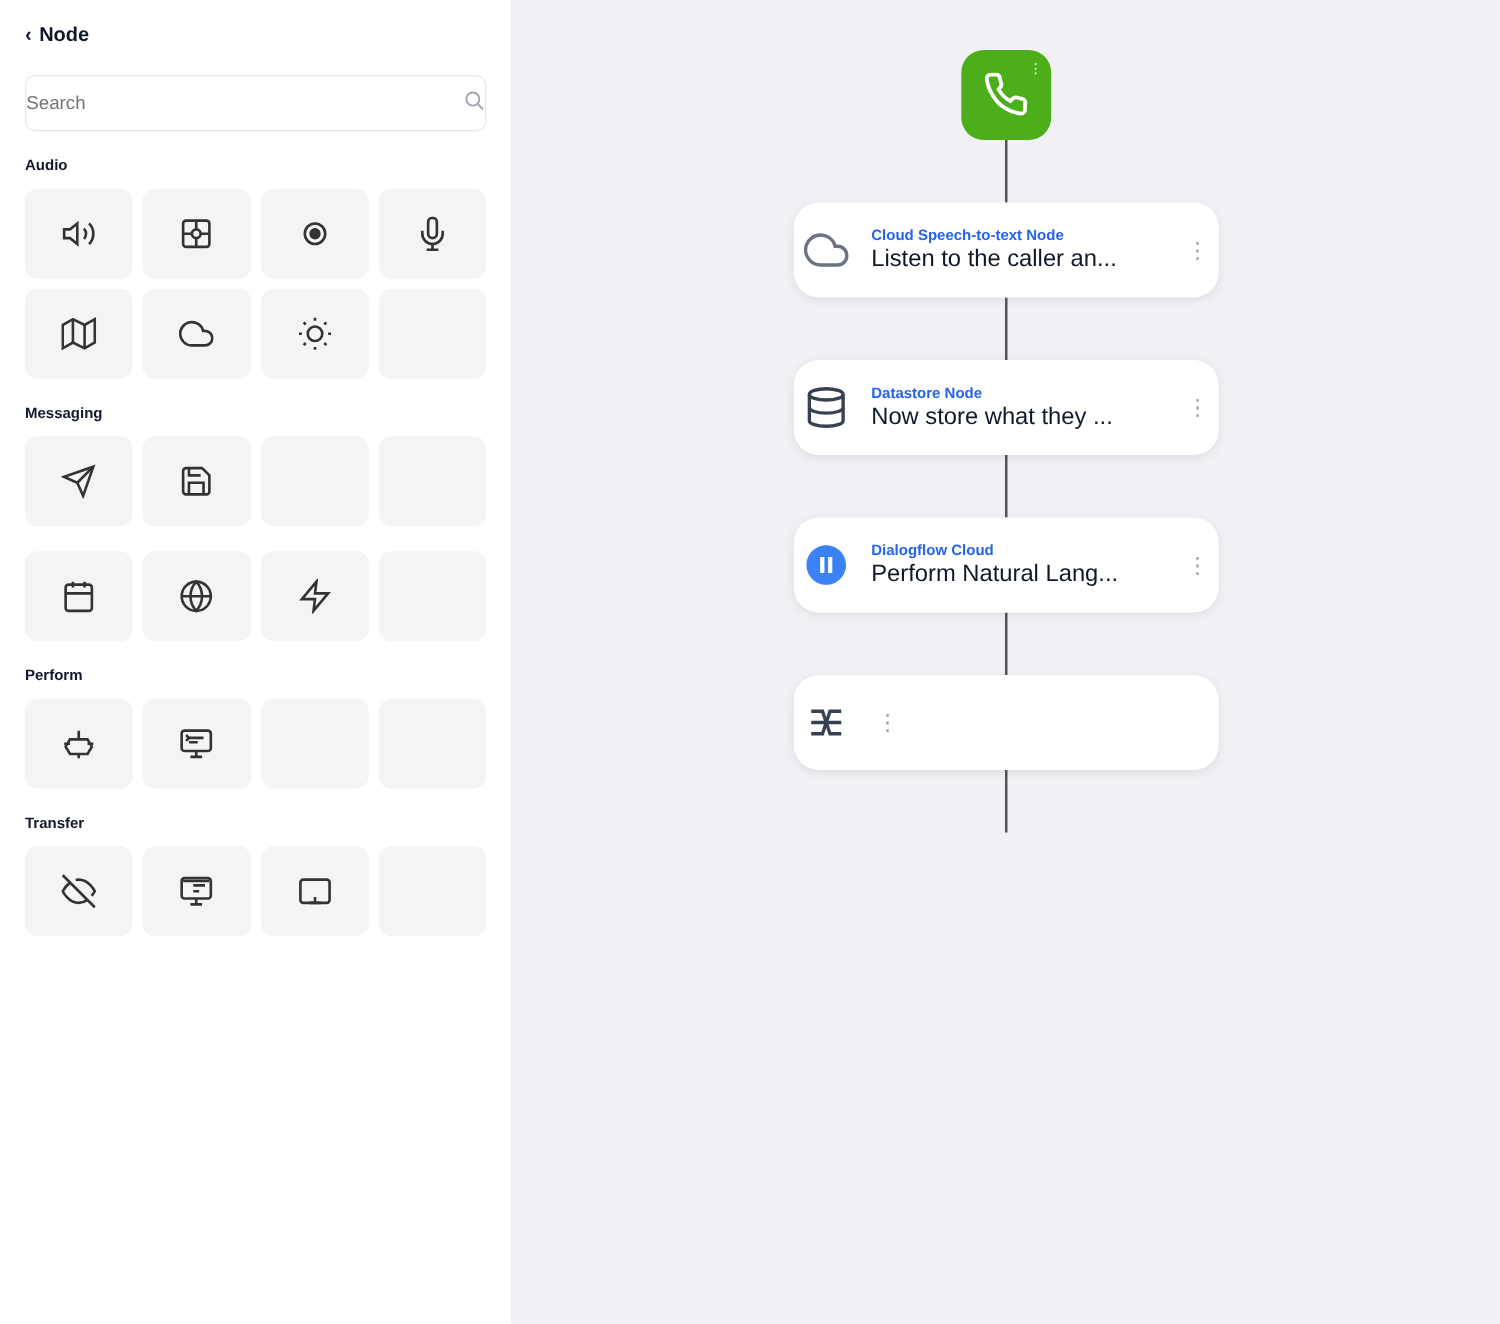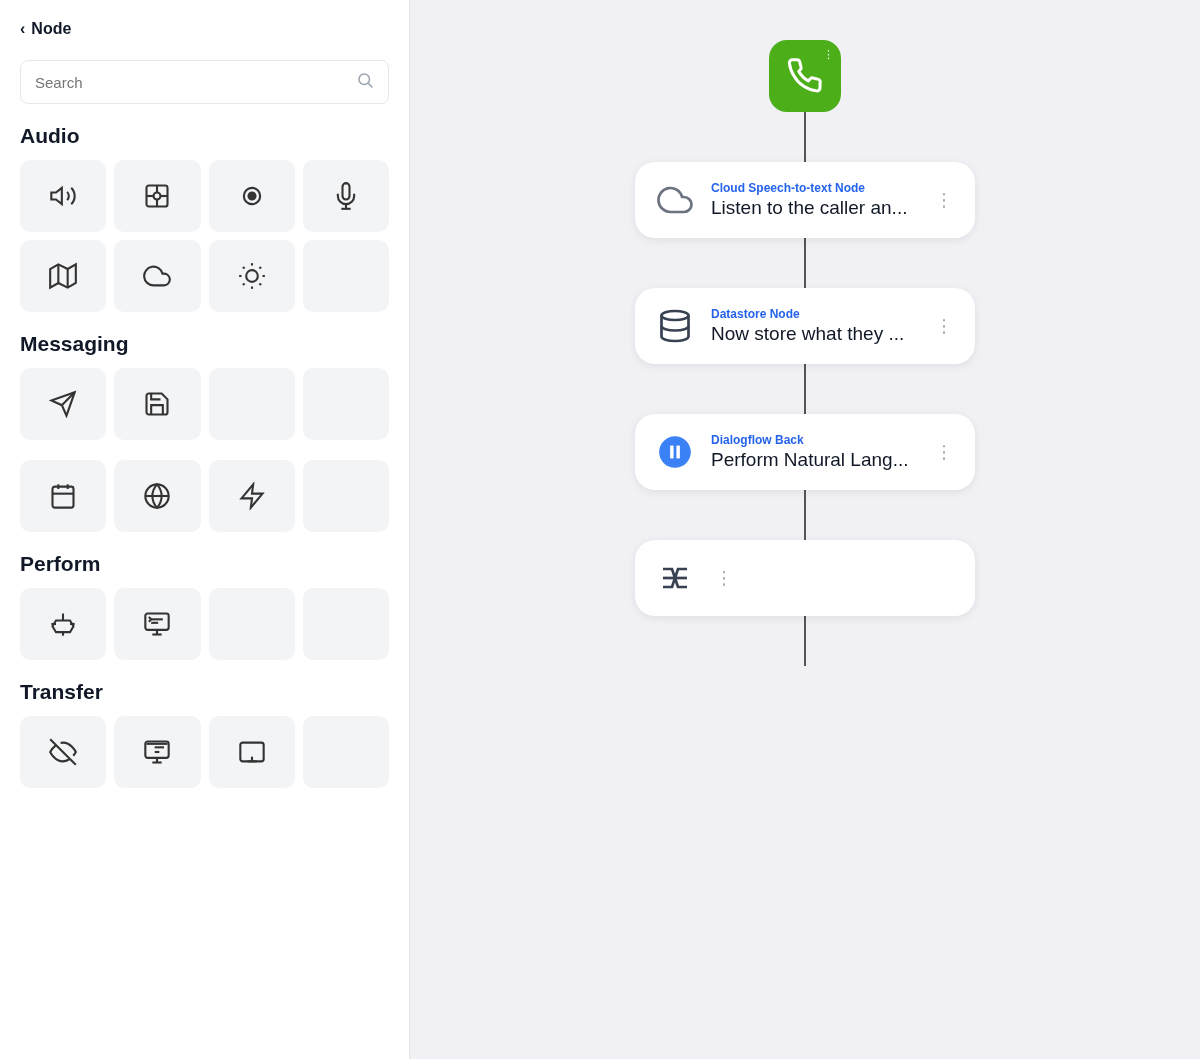--- a/index.html
+++ b/index.html
@@ -39,41 +39,41 @@
     .back-arrow {
       font-size: 16px;
       color: #111827;
     }
 
     .search-box {
       display: flex;
       align-items: center;
       border: 1.5px solid #e5e7eb;
       border-radius: 8px;
-      padding: 10px 14px;
+      padding: 10px 0;
       margin-bottom: 20px;
       background: #fff;
     }
 
     .search-box input {
       border: none;
       outline: none;
       flex: 1;
       font-size: 15px;
       color: #9ca3af;
       background: transparent;
     }
 
     .search-icon-wrap {
       color: #9ca3af;
       font-size: 16px;
     }
 
     .section-title {
-      font-size: 21px;
+      font-size: 12px;
       font-weight: 700;
       color: #111827;
       margin-bottom: 12px;
     }
 
     .icon-grid {
       display: grid;
       grid-template-columns: repeat(4, 1fr);
       gap: 8px;
       margin-bottom: 20px;
@@ -146,21 +146,21 @@
       height: 50px;
       background: #555;
       flex-shrink: 0;
     }
 
     
     .flow-node {
       background: #ffffff;
       border-radius: 20px;
       width: 340px;
-      padding: 16px 18px;
+      padding: 16px 4px;
       display: flex;
       align-items: center;
       gap: 14px;
       box-shadow: 0 2px 8px rgba(0,0,0,0.08);
       position: relative;
       cursor: pointer;
     }
 
     .flow-node-icon {
       width: 44px;
@@ -432,21 +432,21 @@
     <div class="flow-node">
       <div class="flow-node-icon node-df-icon">
         <svg width="38" height="38" viewBox="0 0 24 24" fill="#3b82f6">
           <path d="M12 2C6.48 2 2 6.48 2 12s4.48 10 10 10 10-4.48 10-10S17.52 2 12 2zm-1 14H9V8h2v8zm4 0h-2V8h2v8z"></path>
           <path d="M4 12c0-4.41 3.59-8 8-8s8 3.59 8 8-3.59 8-8 8-8-3.59-8-8z" fill="#3b82f6" opacity="0.3"></path>
           <rect x="9" y="8" width="2" height="8" fill="white"></rect>
           <rect x="13" y="8" width="2" height="8" fill="white"></rect>
         </svg>
       </div>
       <div class="flow-node-content">
-        <div class="flow-node-label">Dialogflow Back</div>
+        <div class="flow-node-label">Dialogflow Cloud</div>
         <div class="flow-node-desc">Perform Natural Lang...</div>
       </div>
       <div class="flow-node-menu">⋮</div>
     </div>
 
     <div class="connector-line"></div>
 
     <div class="flow-node">
       <div class="flow-node-icon node-decision-icon">
         <svg width="36" height="36" viewBox="0 0 24 24" fill="none" stroke="#374151" stroke-width="1.8">

